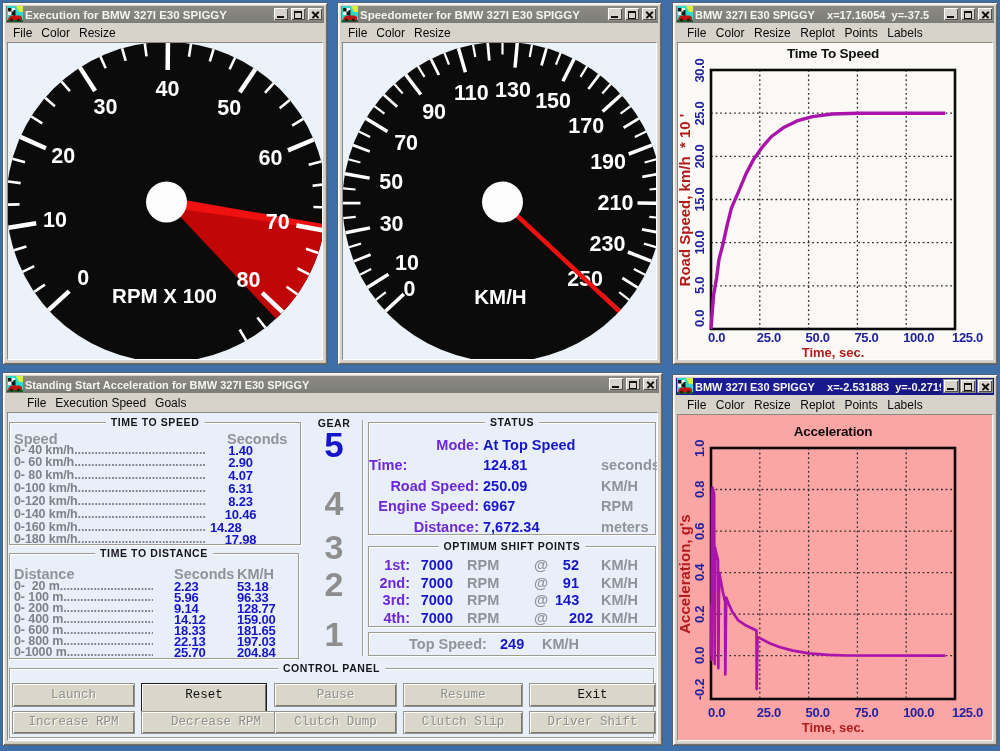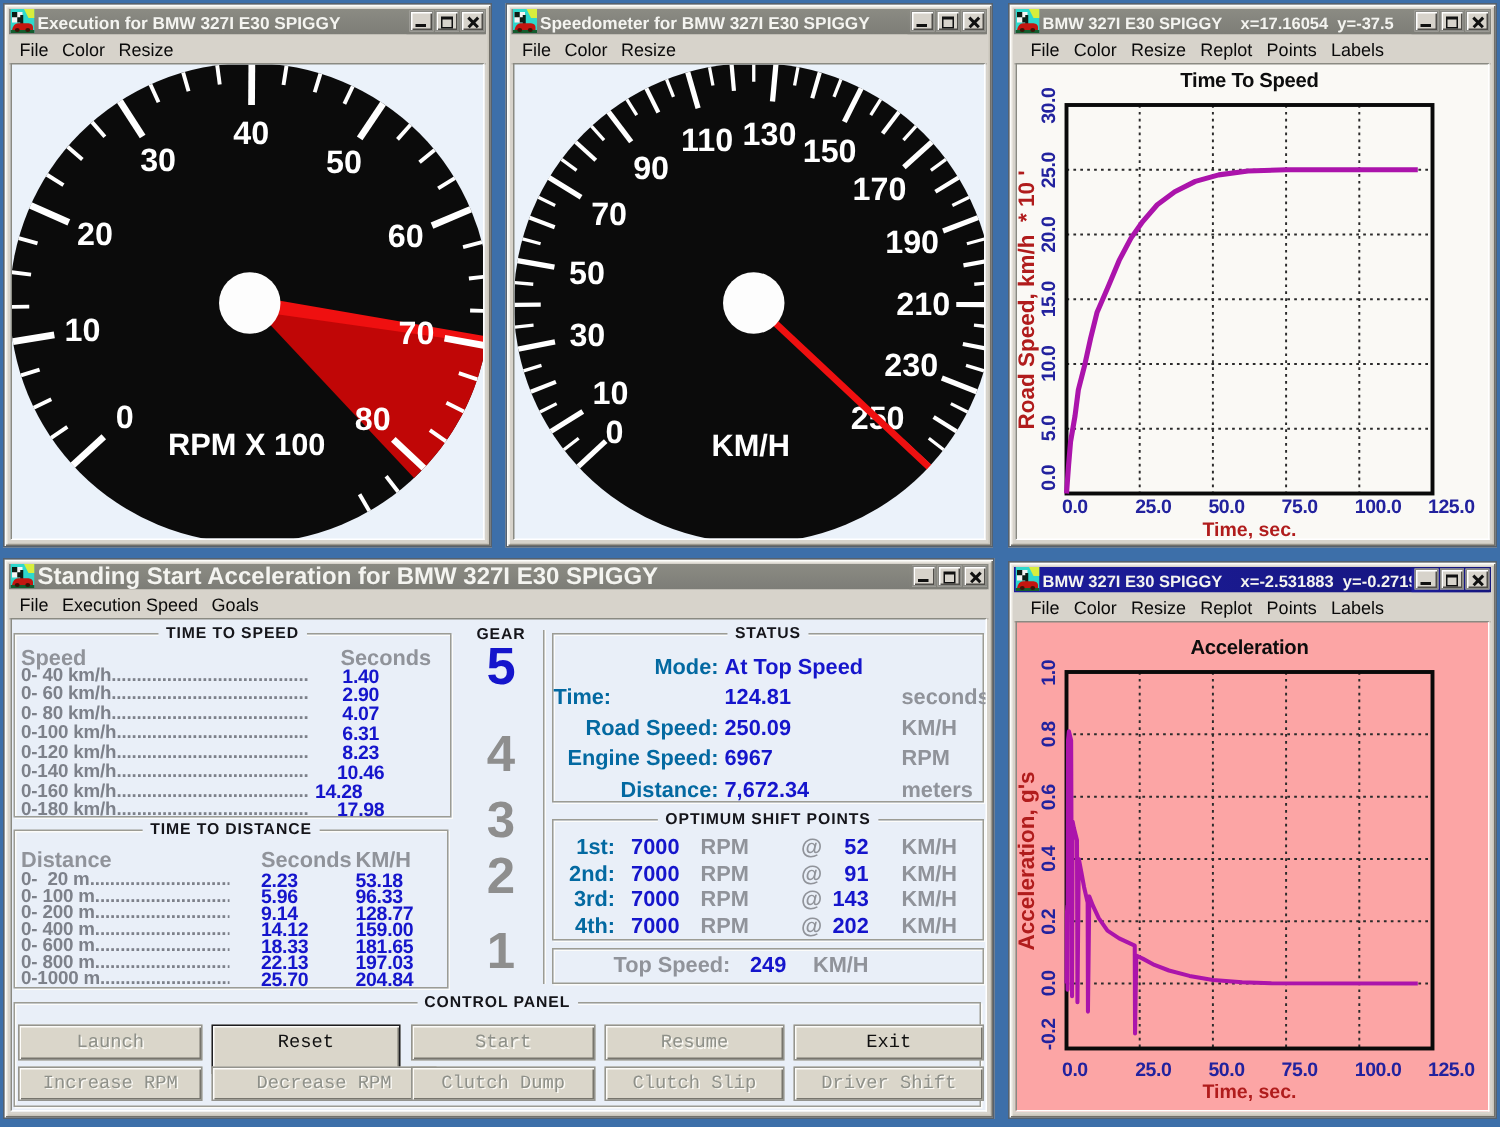--- a/index.html
+++ b/index.html
@@ -21,21 +21,21 @@
 .vlab { position:absolute; width:34px; height:17px; line-height:17px; font-size:13px; font-weight:bold; color:#22229e; transform:rotate(-90deg); text-align:center; letter-spacing:-0.3px; }
 .hlab { position:absolute; font-size:13px; font-weight:bold; color:#22229e; letter-spacing:-0.3px; }
 .vaxis { position:absolute; width:200px; height:18px; font-size:15px; font-weight:bold; color:#b01c1c; transform:rotate(-90deg); white-space:nowrap; text-align:center; }
 .xaxis { position:absolute; font-size:13px; font-weight:bold; color:#b01c1c; text-align:center; }
 .grp { position:absolute; border:1px solid #9c9c94; box-shadow:1px 1px 0 #fcfcfa, inset 1px 1px 0 #fcfcfa; }
 .glab { position:absolute; top:-6px; left:50%; transform:translateX(-50%); background:#e9eff8; padding:0 5px; font-size:10.5px; font-weight:bold; color:#15151a; letter-spacing:0.6px; line-height:11px; white-space:nowrap; }
 .glab2 { position:absolute; text-align:center; font-size:10.5px; font-weight:bold; color:#15151a; letter-spacing:0.6px; }
 .gh { position:absolute; font-size:14.5px; font-weight:bold; color:#90939a; white-space:nowrap; }
 .gl { position:absolute; font-size:12.5px; font-weight:bold; color:#7d818a; white-space:nowrap; overflow:hidden; letter-spacing:-0.1px; }
 .bv { position:absolute; font-size:13px; font-weight:bold; color:#1515cc; white-space:nowrap; letter-spacing:-0.2px; }
-.sl { position:absolute; font-size:14.5px; font-weight:bold; color:#0369a1; white-space:nowrap; }
+.sl { position:absolute; font-size:14.5px; font-weight:bold; color:#6d28d9; white-space:nowrap; }
 .sv { position:absolute; font-size:14.5px; font-weight:bold; color:#1515cc; white-space:nowrap; }
 .su { position:absolute; font-size:14.5px; font-weight:bold; color:#90939a; white-space:nowrap; }
 .gear { position:absolute; text-align:center; font-weight:bold; line-height:1; }
 .vsep { position:absolute; width:1px; background:#9c9c94; box-shadow:1px 0 0 #fcfcfa; }
 .btn { position:absolute; background:#dad6ca; border:1px solid #94948e; box-shadow: inset 1px 1px 0 #fdfcf9, inset -1px -1px 0 #77756d; text-align:center; font-size:12.5px; color:#111;font-family:Liberation Mono, monospace; }
 .btn.dis { color:#8e9089; text-shadow:1px 1px 0 #fbfaf6; }
 .btn.def { border:1.5px solid #1d1d20; }
 </style></head>
 <body>
 <div class="win" style="left:2px;top:2px;width:326px;height:363px">
@@ -233,34 +233,34 @@
       <div class="hlab" style="left:78.8px;top:286.5px">25.0</div>
       <div class="hlab" style="left:127.6px;top:286.5px">50.0</div>
       <div class="hlab" style="left:176.4px;top:286.5px">75.0</div>
       <div class="hlab" style="left:225.2px;top:286.5px">100.0</div>
       <div class="hlab" style="left:274.0px;top:286.5px">125.0</div>
       <div class="vaxis" style="left:-93.5px;top:148px">Road Speed, km/h&nbsp; * 10 '</div>
       <div class="xaxis" style="left:65px;top:302px;width:180px">Time, sec.</div>
     </div>
 </div>
 <div class="win" style="left:2px;top:372px;width:661px;height:374px">
-<div class="tbar" style="font-size:16px"><span class="icon"><svg width="16" height="16" viewBox="0 0 16 16">
+<div class="tbar" style="font-size:11px"><span class="icon"><svg width="16" height="16" viewBox="0 0 16 16">
           <rect width="16" height="16" fill="#2fd8cc"></rect>
           <polygon points="9,0 16,0 16,6 12,6" fill="#d8ee3c"></polygon>
           <rect x="1" y="2" width="7" height="7" fill="#f4f4f4"></rect>
           <rect x="1" y="2" width="3.5" height="3.5" fill="#0c1c14"></rect>
           <rect x="4.5" y="5.5" width="3.5" height="3.5" fill="#0c1c14"></rect>
           <rect x="6.5" y="4" width="2" height="8" fill="#0c2018"></rect>
           <rect x="0" y="14" width="16" height="2" fill="#135c2e"></rect>
           <path d="M1 14 Q2 9.5 5 9.5 L12 9.5 Q15 10 15 12 L15 14 Z" fill="#c41610"></path>
           <ellipse cx="4.5" cy="14" rx="1.6" ry="1.4" fill="#3c1408"></ellipse>
           <ellipse cx="11.5" cy="14" rx="1.6" ry="1.4" fill="#3c1408"></ellipse>
         </svg></span><span class="ttl">Standing Start Acceleration for BMW 327I E30 SPIGGY</span>
 <span class="wbtns"><span class="wb"><span class="g-min"></span></span><span class="wb"><span class="g-max"></span></span><span class="wb"><span class="g-x1"></span><span class="g-x2"></span></span></span></div>
-<div class="menu" style="padding-left:7px"><span class="mi" style="margin-right:9px">File</span><span class="mi" style="margin-right:9px">Execution Speed</span><span class="mi" style="margin-right:9px">Goals</span></div>
+<div class="menu" style="padding-left:21px"><span class="mi" style="margin-right:9px">File</span><span class="mi" style="margin-right:9px">Execution Speed</span><span class="mi" style="margin-right:9px">Goals</span></div>
 <div class="content" style="left:4px;top:39px;right:4px;bottom:4px;background:#e9eff8">
 <div class="grp" style="left:1px;top:9px;width:292px;height:123px">
         <span class="glab">TIME TO SPEED</span>
 <div class="gh" style="left:4px;top:8px">Speed</div>
         <div class="gh" style="left:217px;top:8px">Seconds</div>
 <div class="gl" style="left:4px;top:19.5px;width:192px">0- 40 km/h........................................</div>
         <div class="bv" style="left:200px;top:19.5px;width:61px;text-align:center">1.40</div>
         <div class="gl" style="left:4px;top:32.4px;width:192px">0- 60 km/h........................................</div>
         <div class="bv" style="left:200px;top:32.4px;width:61px;text-align:center">2.90</div>
         <div class="gl" style="left:4px;top:45.2px;width:192px">0- 80 km/h........................................</div>
@@ -344,33 +344,33 @@
         <div class="sl" style="left:8px;top:45.4px;width:33px;text-align:right">3rd:</div>
         <div class="sv" style="left:50px;top:45.4px;width:34px;text-align:right">7000</div>
         <div class="su" style="left:98px;top:45.4px">RPM</div>
         <div class="su" style="left:165px;top:45.4px">@</div>
         <div class="sv" style="left:186px;top:45.4px;width:24px;text-align:right">143</div>
         <div class="su" style="left:232px;top:45.4px">KM/H</div>
         <div class="sl" style="left:8px;top:63.1px;width:33px;text-align:right">4th:</div>
         <div class="sv" style="left:50px;top:63.1px;width:34px;text-align:right">7000</div>
         <div class="su" style="left:98px;top:63.1px">RPM</div>
         <div class="su" style="left:165px;top:63.1px">@</div>
-        <div class="sv" style="left:186px;top:63.1px;width:24px;text-align:center">202</div>
+        <div class="sv" style="left:200px;top:63.1px;width:24px;text-align:center">202</div>
         <div class="su" style="left:232px;top:63.1px">KM/H</div>
       </div>
 <div class="grp" style="left:360px;top:219px;width:288px;height:24px">
 <div class="su" style="left:40px;top:3px">Top Speed:</div>
         <div class="sv" style="left:131px;top:3px">249</div>
         <div class="su" style="left:173px;top:3px">KM/H</div>
 </div>
 <div class="grp" style="left:1px;top:255px;width:645px;height:70px">
         <span class="glab">CONTROL PANEL</span>
 <div class="btn dis" style="left:2px;top:14px;width:123px;height:24px;line-height:22px">Launch</div>
         <div class="btn def" style="left:131px;top:14px;width:126px;height:33px;line-height:22px">Reset</div>
-        <div class="btn dis" style="left:264px;top:14px;width:123px;height:24px;line-height:22px">Start</div>
+        <div class="btn dis" style="left:264px;top:14px;width:123px;height:24px;line-height:22px">Pause</div>
         <div class="btn dis" style="left:393px;top:14px;width:120px;height:24px;line-height:22px">Resume</div>
         <div class="btn" style="left:519px;top:14px;width:127px;height:24px;line-height:22px">Exit</div>
         <div class="btn dis" style="left:2px;top:42px;width:123px;height:23px;line-height:21px">Increase RPM</div>
         <div class="btn dis" style="left:131px;top:42px;width:150px;height:23px;line-height:21px">Decrease RPM</div>
         <div class="btn dis" style="left:264px;top:42px;width:123px;height:23px;line-height:21px">Clutch Dump</div>
         <div class="btn dis" style="left:393px;top:42px;width:120px;height:23px;line-height:21px">Clutch Slip</div>
         <div class="btn dis" style="left:519px;top:42px;width:127px;height:23px;line-height:21px">Driver Shift</div>
 </div>
 </div>
 </div>

